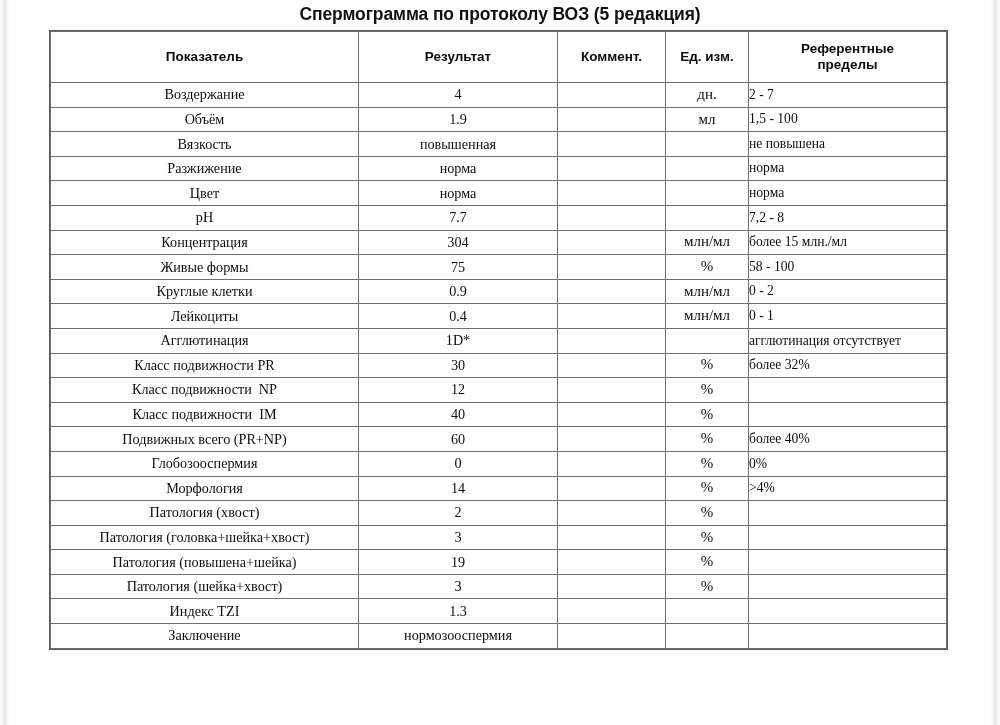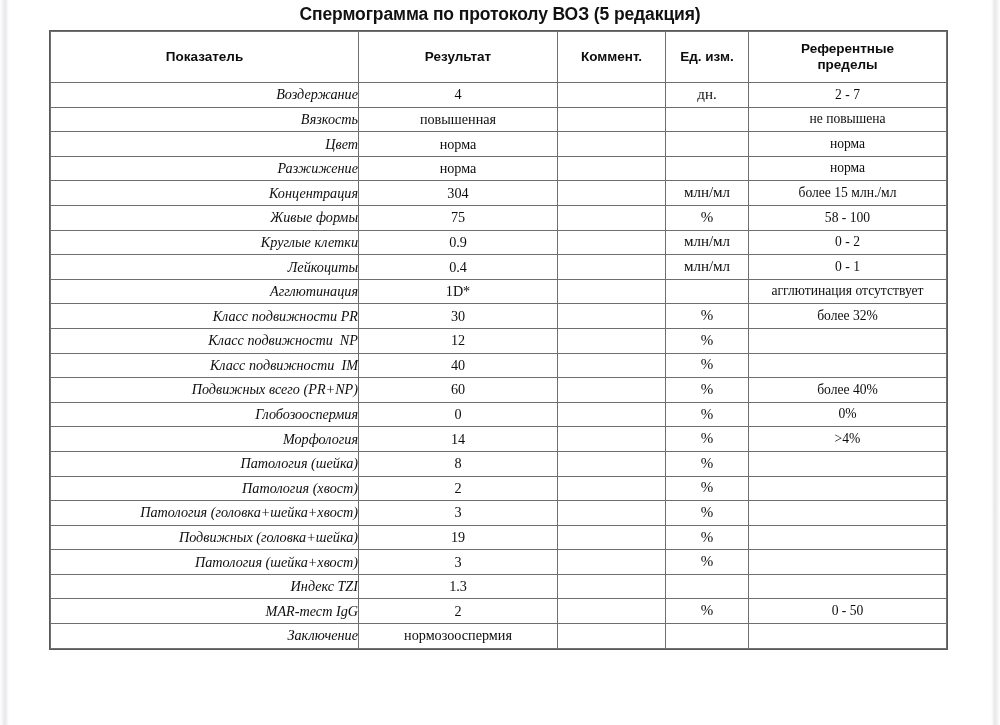--- a/index.html
+++ b/index.html
@@ -87,29 +87,28 @@
 
   tbody tr { height: 23.6px; }
 
   tbody td {
     height: 23.6px;
     font-size: 14.2px;
     line-height: 1.05;
   }
 
   td.c-name {
-    text-align: right;
+    text-align: center;
     padding-left: 7px;
     white-space: pre;
-    font-style: italic;
   }
   td.c-result  { text-align: center; }
   td.c-comment { text-align: center; }
   td.c-unit    { text-align: center; font-size: 15px; }
-  td.c-ref     { text-align: center; font-size: 13.6px; }
+  td.c-ref     { text-align: left; font-size: 13.6px; }
 
   col.w-name    { width: 308px; }
   col.w-result  { width: 199px; }
   col.w-comment { width: 108px; }
   col.w-unit    { width: 83px;  }
   col.w-ref     { width: 198px; }
 </style>
 </head>
 <body>
 
@@ -143,39 +142,53 @@
       </thead>
       <tbody id="table-body">
           <tr>
             <td class="c-name">Воздержание</td>
             <td class="c-result">4</td>
             <td class="c-comment"></td>
             <td class="c-unit">дн.</td>
             <td class="c-ref">2 - 7</td>
           </tr>
           <tr>
+            <td class="c-name">Объём</td>
+            <td class="c-result">1.9</td>
+            <td class="c-comment"></td>
+            <td class="c-unit">мл</td>
+            <td class="c-ref">1,5 - 100</td>
+          </tr>
+          <tr>
             <td class="c-name">Вязкость</td>
             <td class="c-result">повышенная</td>
             <td class="c-comment"></td>
             <td class="c-unit"></td>
             <td class="c-ref">не повышена</td>
           </tr>
           <tr>
+            <td class="c-name">Разжижение</td>
+            <td class="c-result">норма</td>
+            <td class="c-comment"></td>
+            <td class="c-unit"></td>
+            <td class="c-ref">норма</td>
+          </tr>
+          <tr>
             <td class="c-name">Цвет</td>
             <td class="c-result">норма</td>
             <td class="c-comment"></td>
             <td class="c-unit"></td>
             <td class="c-ref">норма</td>
           </tr>
           <tr>
-            <td class="c-name">Разжижение</td>
-            <td class="c-result">норма</td>
-            <td class="c-comment"></td>
-            <td class="c-unit"></td>
-            <td class="c-ref">норма</td>
+            <td class="c-name">pH</td>
+            <td class="c-result">7.7</td>
+            <td class="c-comment"></td>
+            <td class="c-unit"></td>
+            <td class="c-ref">7,2 - 8</td>
           </tr>
           <tr>
             <td class="c-name">Концентрация</td>
             <td class="c-result">304</td>
             <td class="c-comment"></td>
             <td class="c-unit">млн/мл</td>
             <td class="c-ref">более 15 млн./мл</td>
           </tr>
           <tr>
             <td class="c-name">Живые формы</td>
@@ -241,67 +254,53 @@
             <td class="c-ref">0%</td>
           </tr>
           <tr>
             <td class="c-name">Морфология</td>
             <td class="c-result">14</td>
             <td class="c-comment"></td>
             <td class="c-unit">%</td>
             <td class="c-ref">&gt;4%</td>
           </tr>
           <tr>
-            <td class="c-name">Патология (шейка)</td>
-            <td class="c-result">8</td>
-            <td class="c-comment"></td>
-            <td class="c-unit">%</td>
-            <td class="c-ref"></td>
-          </tr>
-          <tr>
             <td class="c-name">Патология (хвост)</td>
             <td class="c-result">2</td>
             <td class="c-comment"></td>
             <td class="c-unit">%</td>
             <td class="c-ref"></td>
           </tr>
           <tr>
             <td class="c-name">Патология (головка+шейка+хвост)</td>
             <td class="c-result">3</td>
             <td class="c-comment"></td>
             <td class="c-unit">%</td>
             <td class="c-ref"></td>
           </tr>
           <tr>
-            <td class="c-name">Подвижных (головка+шейка)</td>
+            <td class="c-name">Патология (повышена+шейка)</td>
             <td class="c-result">19</td>
             <td class="c-comment"></td>
             <td class="c-unit">%</td>
             <td class="c-ref"></td>
           </tr>
           <tr>
             <td class="c-name">Патология (шейка+хвост)</td>
             <td class="c-result">3</td>
             <td class="c-comment"></td>
             <td class="c-unit">%</td>
             <td class="c-ref"></td>
           </tr>
           <tr>
             <td class="c-name">Индекс TZI</td>
             <td class="c-result">1.3</td>
             <td class="c-comment"></td>
             <td class="c-unit"></td>
             <td class="c-ref"></td>
-          </tr>
-          <tr>
-            <td class="c-name">MAR-тест IgG</td>
-            <td class="c-result">2</td>
-            <td class="c-comment"></td>
-            <td class="c-unit">%</td>
-            <td class="c-ref">0 - 50</td>
           </tr>
           <tr>
             <td class="c-name">Заключение</td>
             <td class="c-result">нормозооспермия</td>
             <td class="c-comment"></td>
             <td class="c-unit"></td>
             <td class="c-ref"></td>
           </tr>
         </tbody>
     </table>

